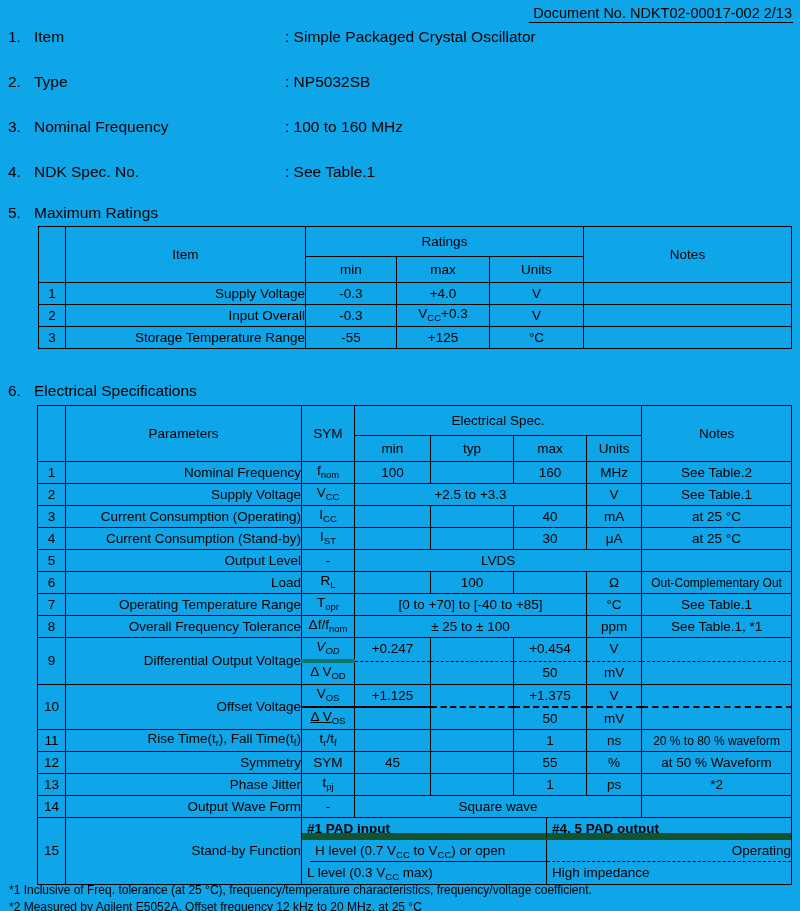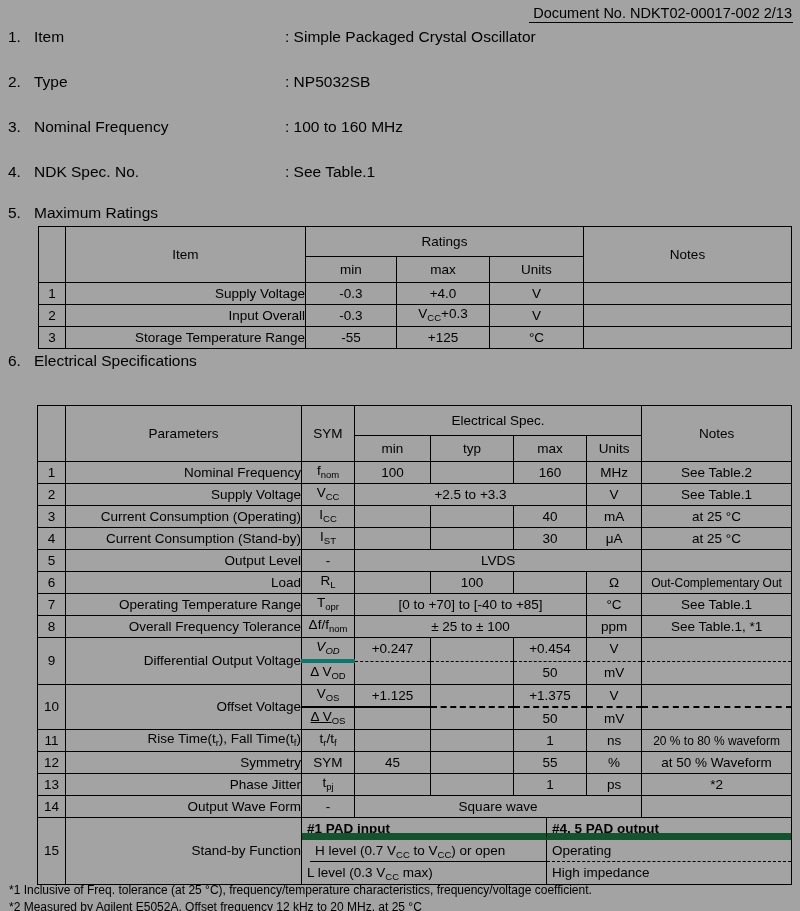--- a/index.html
+++ b/index.html
@@ -1,16 +1,16 @@
 <!DOCTYPE html>
 <html><head>
 <meta charset="utf-8">
 <style>
   html,body{margin:0;padding:0;background:#fff;}
-  .page{position:relative;width:800px;height:911px;background:#a3a3a3;color:#000;
+  .page{position:relative;width:800px;height:911px;background:#0ea5e9;color:#000;
         font-family:"Liberation Sans","DejaVu Sans",sans-serif;overflow:hidden;}
   .doc-no{position:absolute;top:5px;right:7px;font-size:14.5px;
           border-bottom:1px solid #000;padding:0 1px 1px 4px;white-space:nowrap;}
   .item,.sec-title{position:absolute;left:8px;font-size:15.5px;white-space:nowrap;}
   .item .no,.sec-title .no{display:inline-block;width:26px;}
   .item .lbl{display:inline-block;width:251px;}
   table{position:absolute;border-collapse:collapse;table-layout:fixed;
         font-size:13.5px;color:#000;}
   #ratings-table{top:226px;left:38px;width:753px;}
   #elec-table{top:405px;left:37px;width:754px;}
@@ -30,21 +30,21 @@
   tr.r10a td.cs2{border-bottom:2px solid #000;}
   tr.r10b td.cs2{border-top:2px solid #000;text-decoration:underline;}
   
   td.standby-cell{padding:0;height:66px;vertical-align:top;}
   .inner{display:grid;grid-template-columns:245px 1fr;grid-template-rows:22px 22px 22px;
          width:100%;height:100%;box-sizing:border-box;}
   .inner>div{box-sizing:border-box;text-align:left;padding-left:5px;line-height:21px;overflow:hidden;white-space:nowrap;}
   .inner .lcol{border-right:1px solid #000;}
   .inner .rowa{border-bottom:7px solid #14532d;font-weight:bold;}
   .inner .rowbl{border-bottom:1px solid #000;margin-left:8px;}
-  .inner .rowbr{border-bottom:1px dashed #000;}
+  .inner .rowbr{border-bottom:1px dashed #000;text-align:right;}
   .footnote{position:absolute;left:9px;font-size:12px;line-height:17px;white-space:nowrap;}
 </style>
 </head>
 <body>
 
 <div class="page">
 
   <div class="doc-no">Document No. NDKT02-00017-002 2/13</div>
 
   <div class="item" style="top:28px">
@@ -105,21 +105,21 @@
       <td>3</td>
       <td class="left">Storage Temperature Range</td>
       <td>-55</td>
       <td>+125</td>
       <td>°C</td>
       <td></td>
     </tr>
   </tbody>
     </table>
 
-  <div class="sec-title" style="top:352px">
+  <div class="sec-title" style="top:382px">
     <span class="no">6.</span><span>Electrical Specifications</span>
   </div>
 
   <table id="elec-table">
     <colgroup>
         <col style="width:28px">
         <col style="width:236px">
         <col style="width:53px">
         <col style="width:76px">
         <col style="width:83px">

